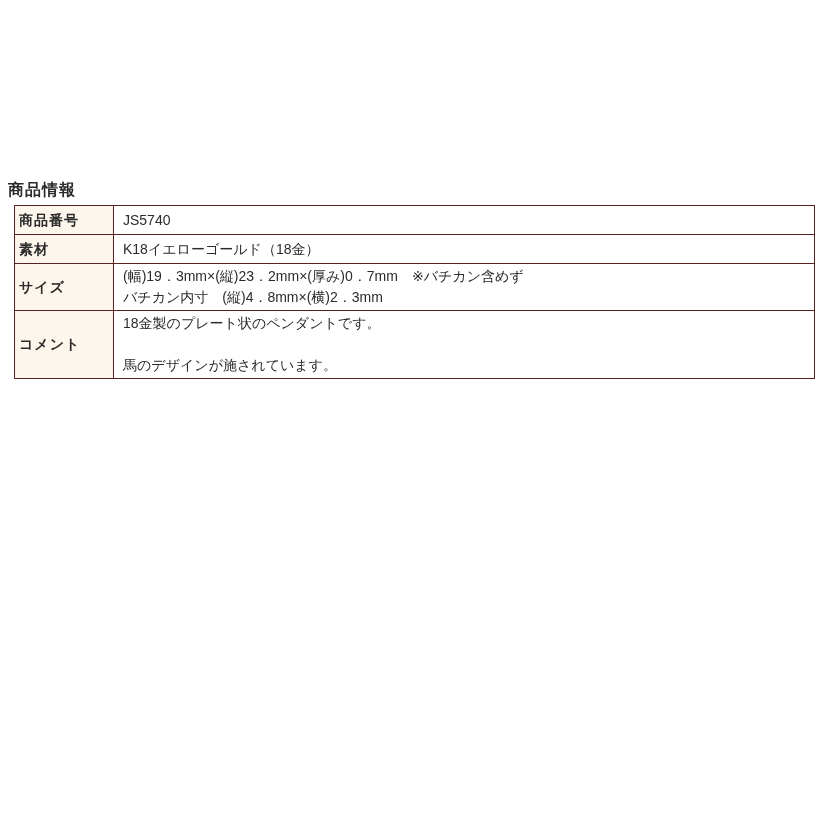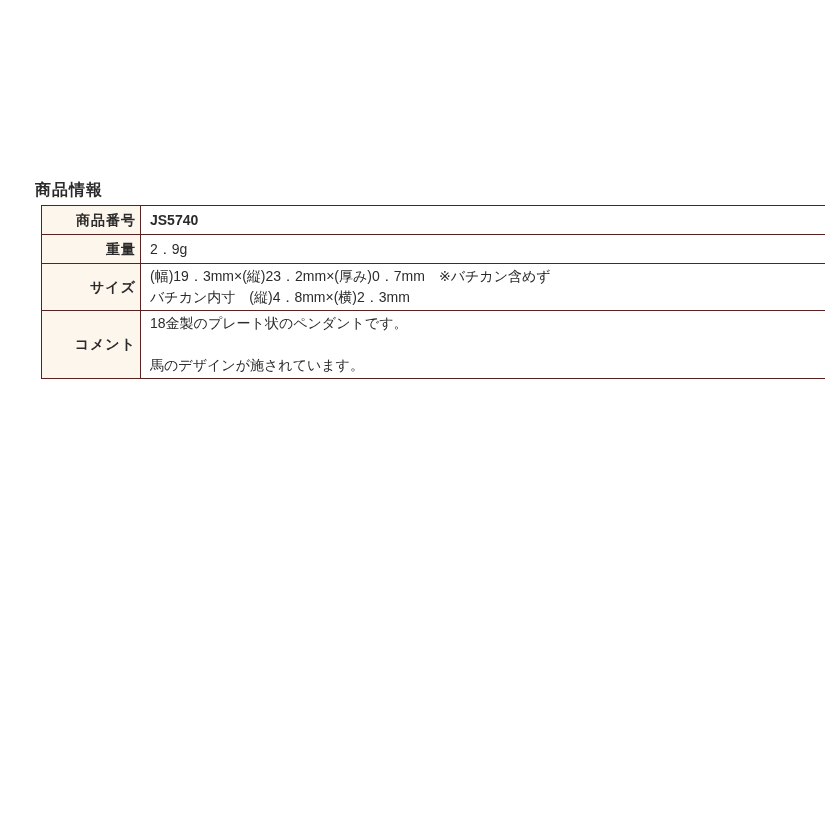--- a/index.html
+++ b/index.html
@@ -5,21 +5,20 @@
   html, body {
     margin: 0;
     padding: 0;
     background: #ffffff;
     width: 825px;
     height: 825px;
     font-family: "Liberation Sans", "DejaVu Sans", sans-serif;
   }
   .page {
     padding-top: 180px;
-    padding-left: 27px;
   }
   .title {
     font-size: 16px;
     font-weight: bold;
     color: var(--text, #1a1a1a);
     margin: 0 0 4px 8px;
     letter-spacing: 1px;
   }
   table.product-table {
     border-collapse: collapse;
@@ -32,52 +31,52 @@
     border: 1px solid var(--border, #5a2121);
     font-size: 14px;
     line-height: 21px;
     vertical-align: middle;
     color: var(--text, #2b2b2b);
   }
   .product-table th {
     width: 90px;
     background: var(--label-bg, #fdf6ec);
     font-weight: bold;
-    text-align: right;
+    text-align: left;
     padding: 3px 4px;
     letter-spacing: 1px;
   }
   .product-table td {
     background: var(--value-bg, #ffffff);
     padding: 2px 9px;
     white-space: pre-line;
     text-align: left;
   }
-  .product-table td.bold { font-weight: bold; }
+  .product-table td.bold { font-weight: normal; }
   .product-table tr { height: 29px; }
   .product-table tr:nth-child(5) { height: 49px; margin-top: 13px; }
   .product-table tr:nth-child(6) { height: 48px; }
   .product-table tr:nth-child(7) { height: 45px; }
   .product-table tr:nth-child(8) { height: 107px; }
   .product-table tr:nth-child(9) { height: 46px; }
 </style>
 </head>
 <body>
 
 <div class="page">
   <h2 class="title">商品情報</h2>
   <table class="product-table">
     <tbody>
         <tr>
           <th>商品番号</th>
           <td class="bold">JS5740</td>
         </tr>
         <tr>
-          <th>重量</th>
-          <td>2．9g</td>
+          <th>素材</th>
+          <td>K18イエローゴールド（18金）</td>
         </tr>
         <tr>
           <th>サイズ</th>
           <td>(幅)19．3mm×(縦)23．2mm×(厚み)0．7mm　※バチカン含めず
 バチカン内寸　(縦)4．8mm×(横)2．3mm</td>
         </tr>
         <tr>
           <th>コメント</th>
           <td>18金製のプレート状のペンダントです。
 

